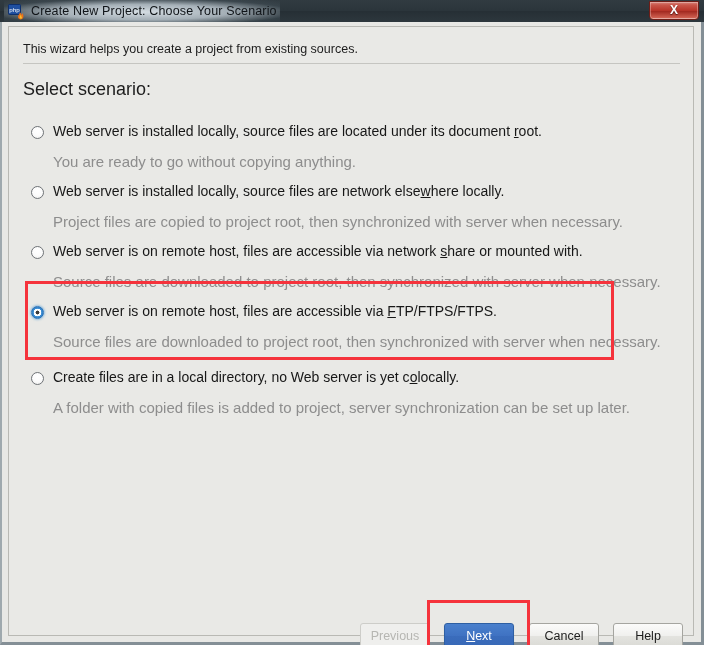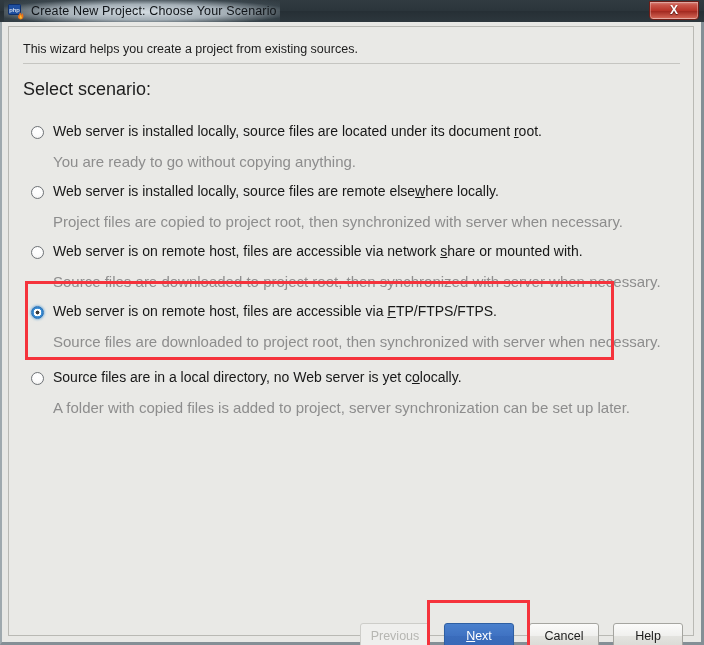--- a/index.html
+++ b/index.html
@@ -220,36 +220,36 @@
       <div class="select-label">Select scenario:</div>
 
       <div id="option-list">
           <div class="option" style="top: 99px;">
             <div class="radio"></div>
             <div class="opt-title"><span>Web server is installed locally, source files are located under its document </span><span class="mn">r</span><span>oot.</span></div>
             <div class="opt-desc" style="top: 27px;">You are ready to go without copying anything.</div>
           </div>
           <div class="option" style="top: 159px;">
             <div class="radio"></div>
-            <div class="opt-title"><span>Web server is installed locally, source files are remote else</span><span class="mn">w</span><span>here locally.</span></div>
+            <div class="opt-title"><span>Web server is installed locally, source files are network else</span><span class="mn">w</span><span>here locally.</span></div>
             <div class="opt-desc" style="top: 27px;">Project files are copied to project root, then synchronized with server when necessary.</div>
           </div>
           <div class="option" style="top: 219px;">
             <div class="radio"></div>
             <div class="opt-title"><span>Web server is on remote host, files are accessible via network </span><span class="mn">s</span><span>hare or mounted with.</span></div>
             <div class="opt-desc" style="top: 27px;">Source files are downloaded to project root, then synchronized with server when necessary.</div>
           </div>
           <div class="option" style="top: 279px;">
             <div class="radio checked"></div>
             <div class="opt-title"><span>Web server is on remote host, files are accessible via </span><span class="mn">F</span><span>TP/FTPS/FTPS.</span></div>
             <div class="opt-desc" style="top: 27px;">Source files are downloaded to project root, then synchronized with server when necessary.</div>
           </div>
           <div class="option" style="top: 345px;">
             <div class="radio"></div>
-            <div class="opt-title"><span>Source files are in a local directory, no Web server is yet c</span><span class="mn">o</span><span>locally.</span></div>
+            <div class="opt-title"><span>Create files are in a local directory, no Web server is yet c</span><span class="mn">o</span><span>locally.</span></div>
             <div class="opt-desc" style="top: 27px;">A folder with copied files is added to project, server synchronization can be set up later.</div>
           </div>
         </div>
 
     </div>
 
     <div class="btn btn-std btn-disabled" id="btn-previous">Previous</div>
     <div class="btn btn-primary" id="btn-next"><span class="mn">N</span><span>ext</span></div>
     <div class="btn btn-std" id="btn-cancel">Cancel</div>
     <div class="btn btn-std" id="btn-help">Help</div>

